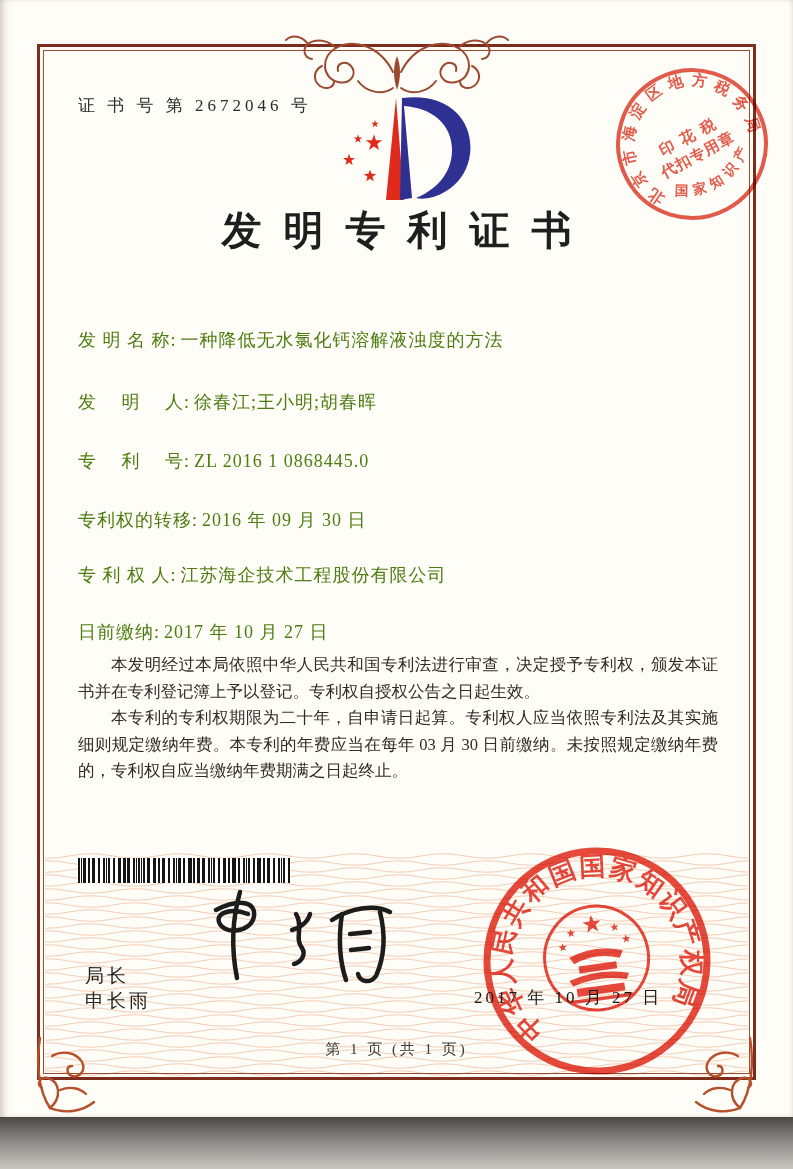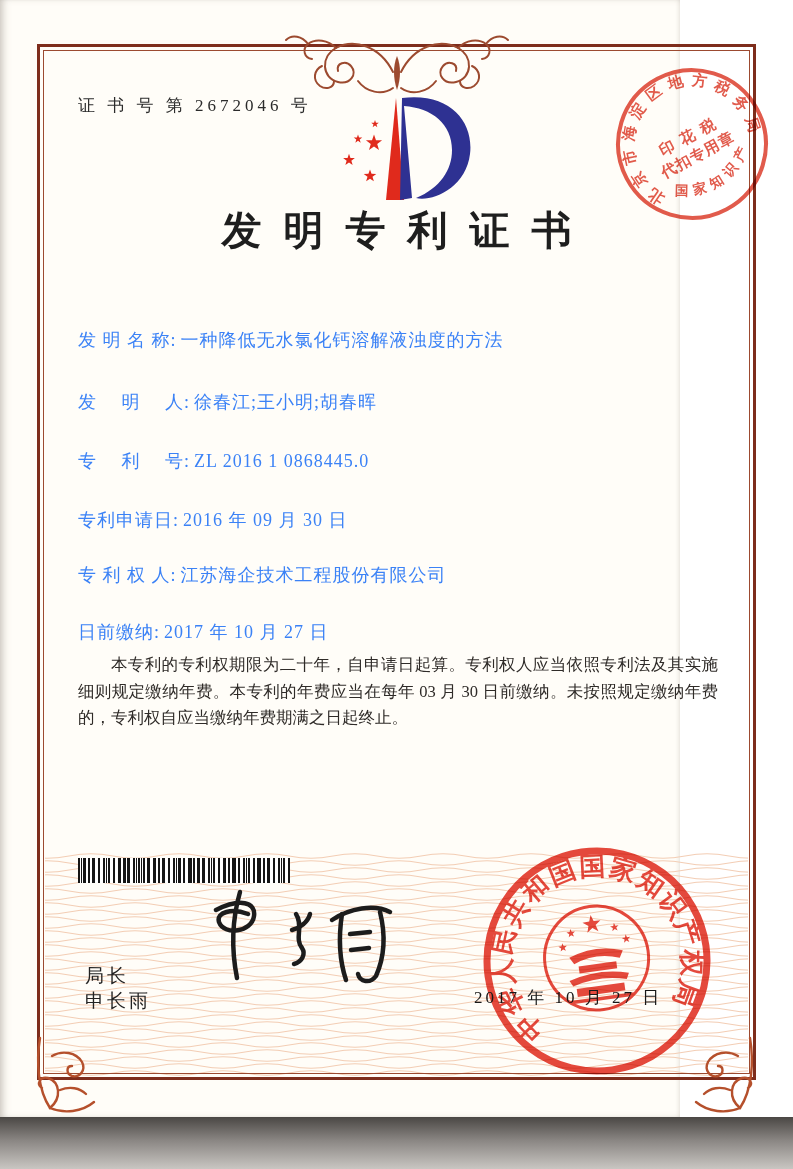--- a/index.html
+++ b/index.html
@@ -1,32 +1,32 @@
 <!DOCTYPE html>
 <html><head>
 <meta charset="utf-8">
 <style>
   * { margin:0; padding:0; box-sizing:border-box; }
   body { width:793px; height:1169px; background:#fff; font-family:"Liberation Serif","DejaVu Serif",serif; overflow:hidden; }
   .photo { position:relative; width:793px; height:1169px; background:#ffffff; }
-  .paper { position:absolute; left:0; top:0; width:680px; height:1117px; background:#fffdf8;
+  .paper { position:absolute; left:0; top:0; width:793px; height:1117px; background:#fffdf8;
            box-shadow: inset 6px 0 8px -4px rgba(120,110,100,.45), inset -3px 0 5px -3px rgba(120,110,100,.3); }
   .bottom-shadow { position:absolute; left:0; top:1117px; width:793px; height:52px;
            background:linear-gradient(to bottom,#4a4744,#8a8683 45%,#c9c6c2); }
   .frame { position:absolute; left:37px; top:44px; width:719px; height:1036px;
            border:3px solid #7e2d1c; }
   .frame::after { content:""; position:absolute; left:3px; top:3px; right:3px; bottom:3px;
            border:1px solid #9c4a30; }
   .waves { position:absolute; left:45px; top:852px; width:703px; height:224px; overflow:hidden; }
   .cert-no { position:absolute; left:78px; top:94px; font-size:17px; letter-spacing:4px; color:#2b2b2b; }
   .logo { position:absolute; left:300px; top:94px; }
   .title { position:absolute; left:0; top:203px; width:793px; text-align:center;
            font-size:40px; font-weight:600; letter-spacing:22px; text-indent:22px; color:#1e1e1e; }
   .fields { position:absolute; left:78px; top:318px; width:640px; }
-  .frow { position:absolute; left:0; font-size:18px; color:#3b82f6; letter-spacing:1px; white-space:nowrap; }
+  .frow { position:absolute; left:0; font-size:18px; color:#4d7c0f; letter-spacing:1px; white-space:nowrap; }
   .frow .lab { margin-right:4px; }
   .paras { position:absolute; left:78px; top:652px; width:640px; font-size:16.5px;
            line-height:26.5px; color:#2f2b28; text-align:justify; }
   .paras p { text-indent:2em; }
   .barcode { position:absolute; left:78px; top:858px; width:212px; height:25px; background-color:#fff;
            background-image:
              repeating-linear-gradient(90deg,#151515 0 2px,transparent 2px 5px),
              repeating-linear-gradient(90deg,#151515 0 1px,transparent 1px 7px),
              repeating-linear-gradient(90deg,transparent 0 3px,#151515 3px 4px,transparent 4px 11px); }
   .director-label { position:absolute; left:85px; top:915px; font-size:19px; letter-spacing:3px; color:#222;
@@ -152,26 +152,27 @@
       <path id="taxBot" d="M32,110 Q85,158 138,110" fill="none"></path>
       <text font-size="13.5" fill="#dd4433" font-weight="bold">
         <textPath href="#taxBot" textLength="130" startOffset="18">国家知识产权局</textPath>
       </text>
     </svg>
 
     <div class="fields">
       <div class="frow" style="top:10px"><span class="lab">发 明 名 称:</span><span>一种降低无水氯化钙溶解液浊度的方法</span></div>
       <div class="frow" style="top:72px"><span class="lab">发　 明　 人:</span><span>徐春江;王小明;胡春晖</span></div>
       <div class="frow" style="top:131px"><span class="lab">专　 利　 号:</span><span>ZL 2016 1 0868445.0</span></div>
-      <div class="frow" style="top:190px"><span class="lab">专利申请日:</span><span>2016 年 09 月 30 日</span></div>
+      <div class="frow" style="top:190px"><span class="lab">专利权的转移:</span><span>2016 年 09 月 30 日</span></div>
       <div class="frow" style="top:245px"><span class="lab">专 利 权 人:</span><span>江苏海企技术工程股份有限公司</span></div>
       <div class="frow" style="top:302px"><span class="lab">日前缴纳:</span><span>2017 年 10 月 27 日</span></div>
     </div>
 
     <div class="paras">
+      <p>本发明经过本局依照中华人民共和国专利法进行审查，决定授予专利权，颁发本证书并在专利登记簿上予以登记。专利权自授权公告之日起生效。</p>
       <p>本专利的专利权期限为二十年，自申请日起算。专利权人应当依照专利法及其实施细则规定缴纳年费。本专利的年费应当在每年 03 月 30 日前缴纳。未按照规定缴纳年费的，专利权自应当缴纳年费期满之日起终止。</p>
     </div>
 
     <div class="barcode"></div>
 
     <div class="director-label">局长</div>
     <div class="director-name">申长雨</div>
 
     <svg class="signature" width="215" height="118" viewBox="0 0 215 118">
       <g stroke="#1c1c1c" stroke-width="4.5" fill="none" stroke-linecap="round" stroke-linejoin="round">
@@ -205,16 +206,17 @@
           <rect x="106" y="128" width="38" height="7" stroke="none"></rect>
           <path d="M95,141 Q125,132 155,141 L152,147 Q125,139 98,147 Z" stroke="none"></path>
           <rect x="101" y="150" width="48" height="8" stroke="none"></rect>
           <rect x="93" y="161" width="64" height="3.5" stroke="none"></rect>
         </g>
       </g>
     </svg>
 
     <div class="seal-date">2017 年 10 月 27 日</div>
 
+    <div class="page-info">第 1 页 (共 1 页)</div>
 
   </div>
   <div class="bottom-shadow"></div>
 </div>
 
 </body></html>

